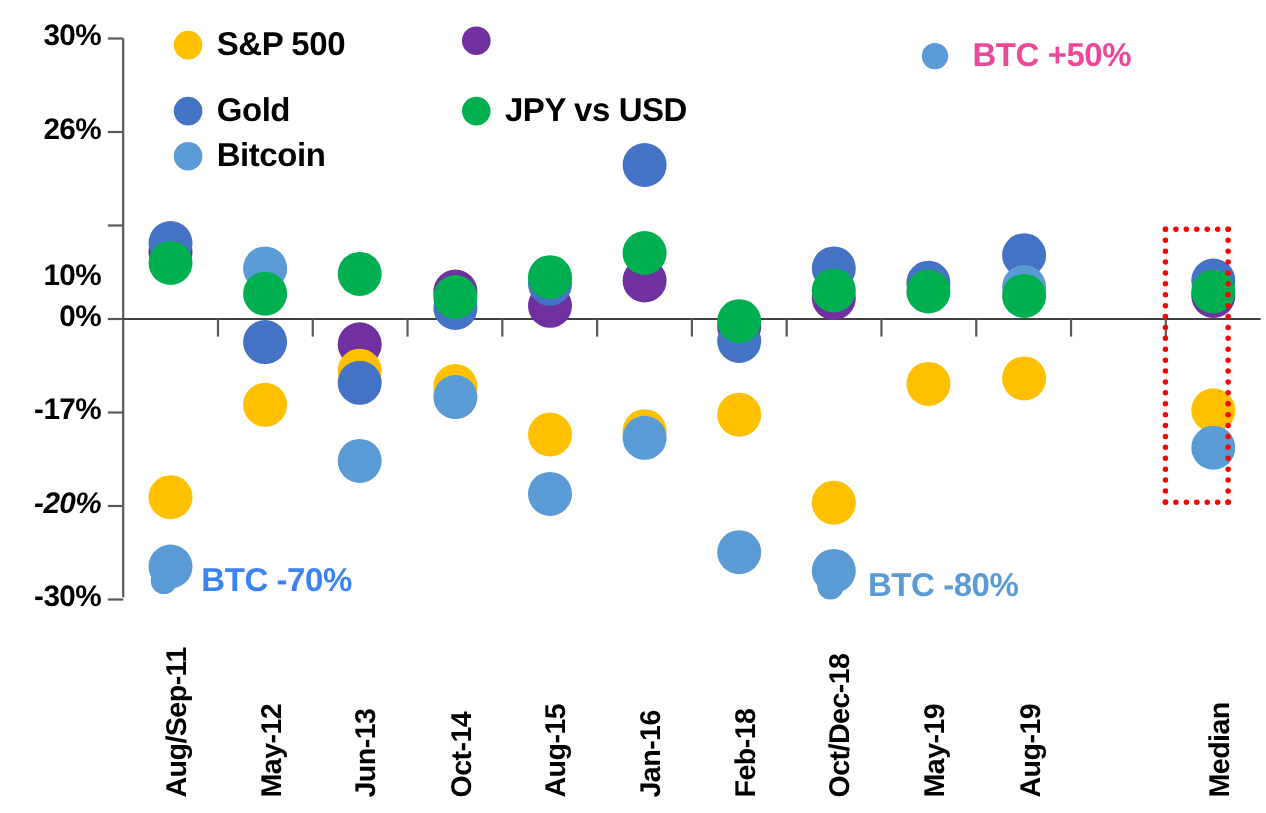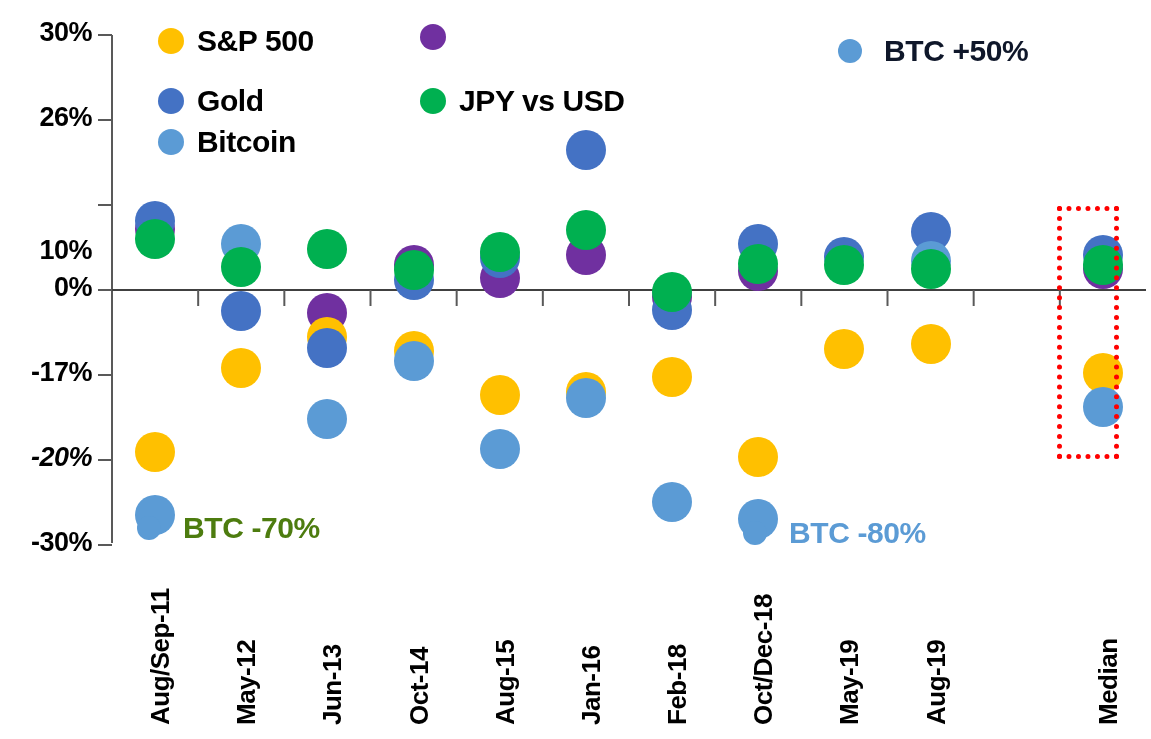--- a/index.html
+++ b/index.html
@@ -219,25 +219,25 @@
         <span class="legend-swatch" style="background: rgb(112, 48, 160);"></span>
       </div>
       <div class="legend-item" style="left: 420px; top: 84px;">
         <span class="legend-swatch" style="background: rgb(0, 176, 80);"></span>
         <span class="legend-text">JPY vs USD</span>
       </div>
     </div>
   <div id="annot-layer">
       <div class="annot" style="left: 838px; top: 34px;">
         <span class="annot-dot" style="background: rgb(91, 155, 213);"></span>
-        <span class="annot-text" style="color: #0f172a;">BTC +50%</span>
+        <span class="annot-text" style="color: #ec4899;">BTC +50%</span>
       </div>
       <div class="annot" style="left: 137px; top: 511px;">
         <span class="annot-dot" style="background: rgb(91, 155, 213);"></span>
-        <span class="annot-text" style="color: #4d7c0f;">BTC -70%</span>
+        <span class="annot-text" style="color: #3b82f6;">BTC -70%</span>
       </div>
       <div class="annot" style="left: 743px; top: 516px;">
         <span class="annot-dot" style="background: rgb(91, 155, 213);"></span>
         <span class="annot-text" style="color: rgb(91, 155, 213);">BTC -80%</span>
       </div>
     </div>
   <div id="highlight-layer">
       <div class="highlight-box" style="left: 1057px; top: 206px; width: 62px; height: 253px; border-color: rgb(255, 0, 0); border-style: dotted;"></div>
     </div>
 

